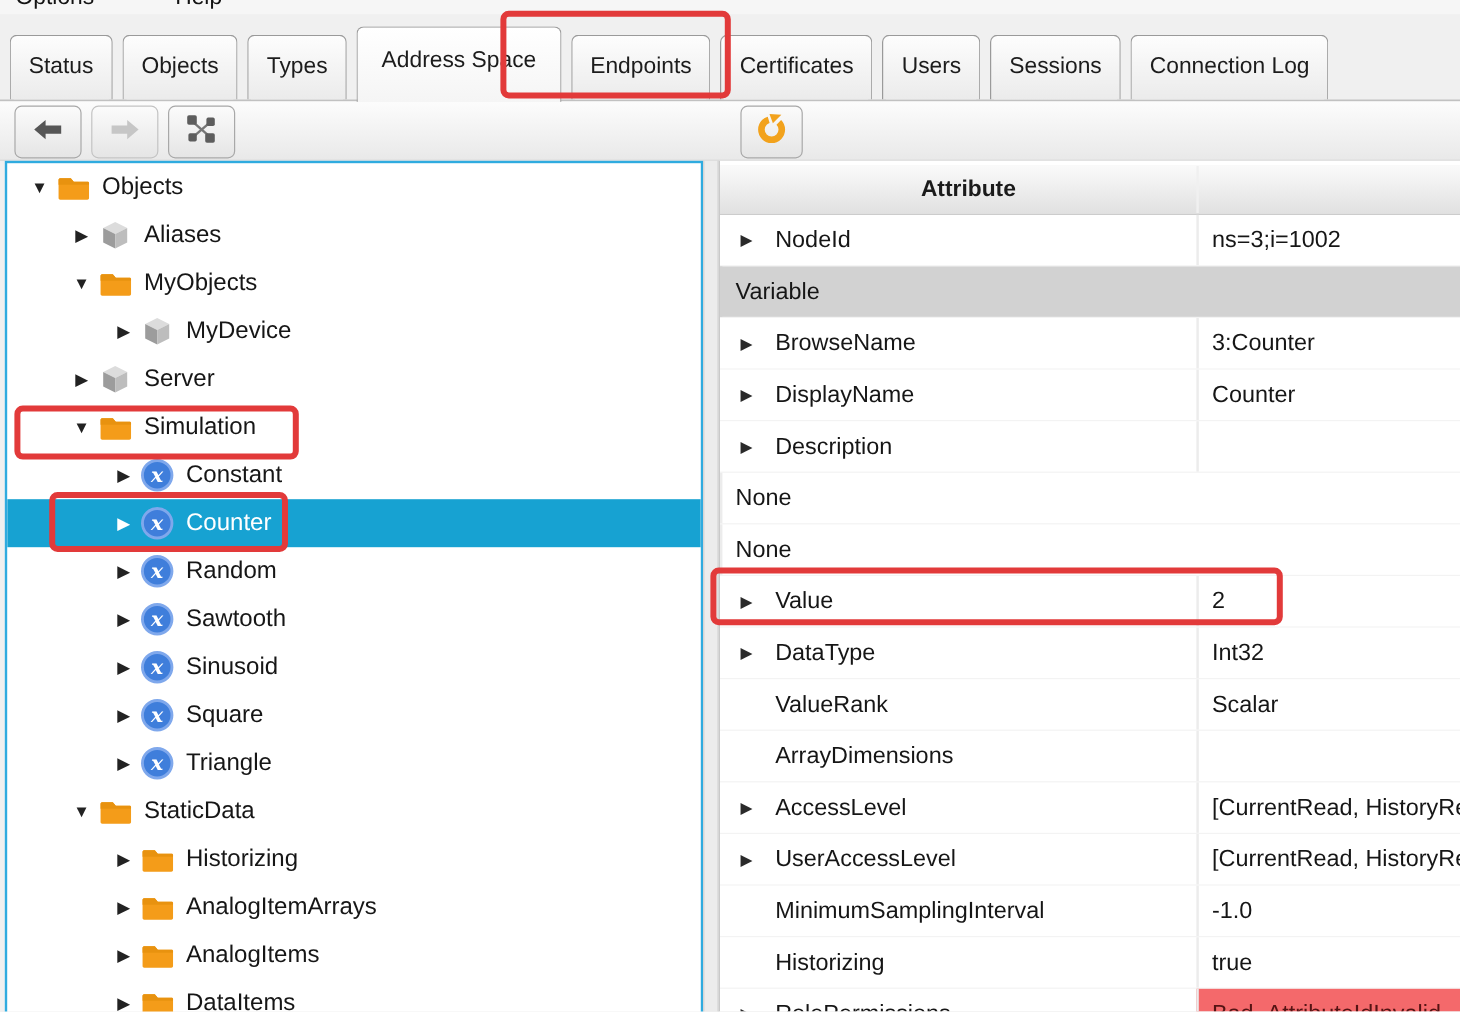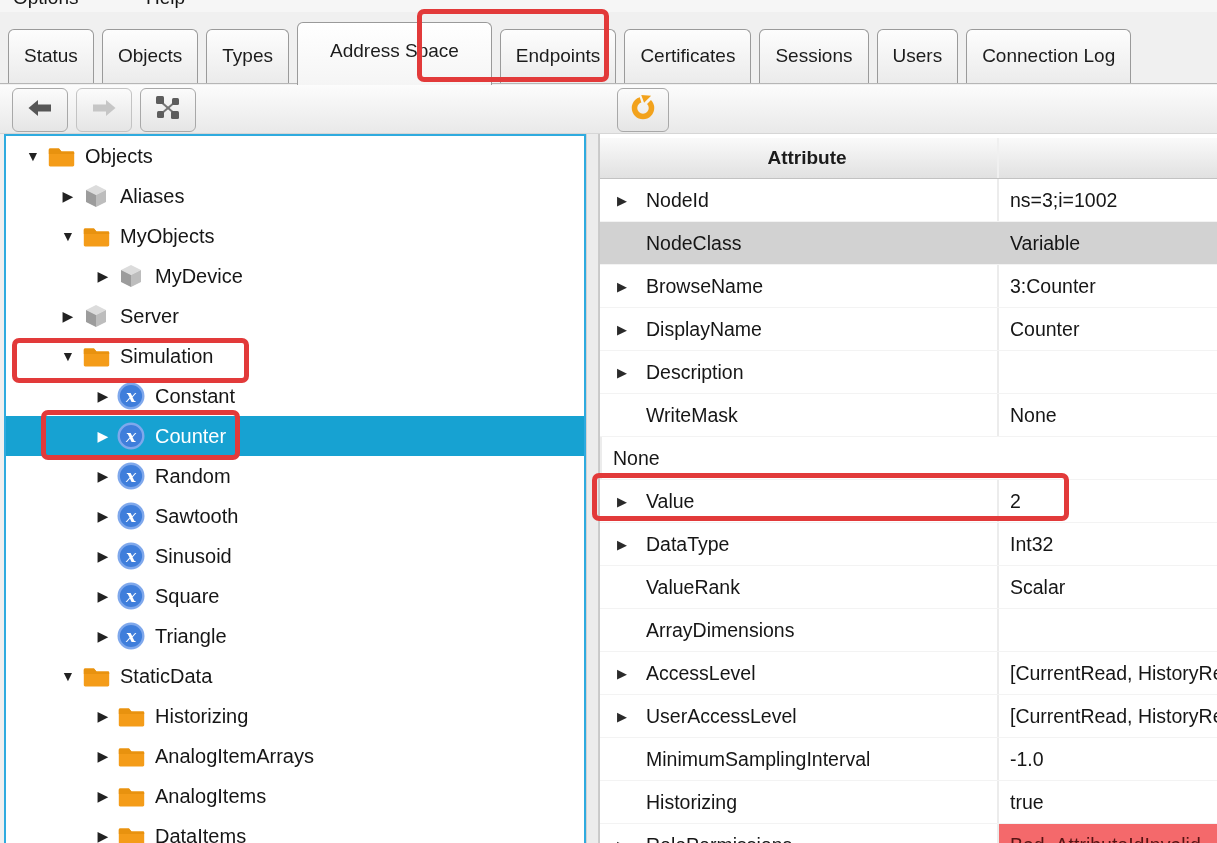--- a/index.html
+++ b/index.html
@@ -11,21 +11,21 @@
   
   .menubar{position:absolute;top:0;left:0;width:100%;height:12px;background:#f6f6f6;overflow:hidden;}
   .mitem{position:absolute;top:-15px;font-size:19px;line-height:26px;color:#141414;}
   .mi-0{left:13px;} .mi-1{left:146px;}
   
   .tabstrip{position:absolute;top:12px;left:0;width:100%;height:72px;display:flex;align-items:flex-end;
     padding-left:8px;box-sizing:border-box;background:#f0f0f0;border-bottom:1px solid #b6b6b6;}
   .tab{height:54px;line-height:52px;padding:0 15px;margin-right:8px;font-size:19px;color:#1c1c1c;
     background:linear-gradient(#fdfdfd,#ebebeb);border:1px solid #9a9a9a;border-bottom:none;
     border-radius:6px 6px 0 0;box-sizing:border-box;white-space:nowrap;flex:none;}
-  .tab.selected{height:63px;line-height:56px;padding:0 32px;margin-bottom:-2px;z-index:3;
+  .tab.selected{height:63px;line-height:56px;padding:0 20px;margin-bottom:-2px;z-index:3;
     background:linear-gradient(#ffffff,#f5f5f5);}
   
   .toolband{position:absolute;top:85px;left:0;width:100%;height:49px;
     background:linear-gradient(#fcfcfc,#e9e9e9);border-bottom:1px solid #d6d6d6;box-sizing:border-box;}
   .tbtn{position:absolute;top:3px;width:56px;height:44px;border:1px solid #a8a8a8;border-radius:6px;
     background:linear-gradient(#fbfbfb,#e5e5e5);display:flex;align-items:center;justify-content:center;box-sizing:border-box;}
   .tb-0{left:12px;} .tb-1{left:76px;} .tb-2{left:140px;}
   .tb-refresh{left:617px;width:52px;}
   .tbtn.disabled{border-color:#c3c3c3;}
   
@@ -72,22 +72,22 @@
     <span class="mitem mi-1">Help</span>
   </div>
 
 <div class="tabstrip" id="tabstrip">
     <div class="tab">Status</div>
     <div class="tab">Objects</div>
     <div class="tab">Types</div>
     <div class="tab selected">Address Space</div>
     <div class="tab">Endpoints</div>
     <div class="tab">Certificates</div>
+    <div class="tab">Users</div>
     <div class="tab">Sessions</div>
-    <div class="tab">Users</div>
     <div class="tab">Connection Log</div>
   </div>
 
 <div class="toolband">
   <span id="left-toolbar"><div class="tbtn tb-0">
         <span><svg width="26" height="22" viewBox="0 0 26 22">
             <polygon points="11,3 11,7.5 24,7.5 24,14.5 11,14.5 11,19 1.5,11" fill="#565656"></polygon>
           </svg></span>
       </div><div class="tbtn tb-1 disabled">
         <span><svg width="26" height="22" viewBox="0 0 26 22">
@@ -314,23 +314,20 @@
       <div class="arow">
         <div class="acell-name">
           <span class="aexp">▶</span>
           <span>NodeId</span>
         </div>
         <div class="acell-val">
           <span>ns=3;i=1002</span>
         </div>
       </div>
       <div class="arow highlighted">
-        <div class="acell-name">
-          <span>NodeClass</span>
-        </div>
         <div class="acell-val">
           <span>Variable</span>
         </div>
       </div>
       <div class="arow">
         <div class="acell-name">
           <span class="aexp">▶</span>
           <span>BrowseName</span>
         </div>
         <div class="acell-val">
@@ -349,23 +346,20 @@
       <div class="arow">
         <div class="acell-name">
           <span class="aexp">▶</span>
           <span>Description</span>
         </div>
         <div class="acell-val">
           <span></span>
         </div>
       </div>
       <div class="arow">
-        <div class="acell-name">
-          <span>WriteMask</span>
-        </div>
         <div class="acell-val">
           <span>None</span>
         </div>
       </div>
       <div class="arow">
         <div class="acell-val">
           <span>None</span>
         </div>
       </div>
       <div class="arow">

